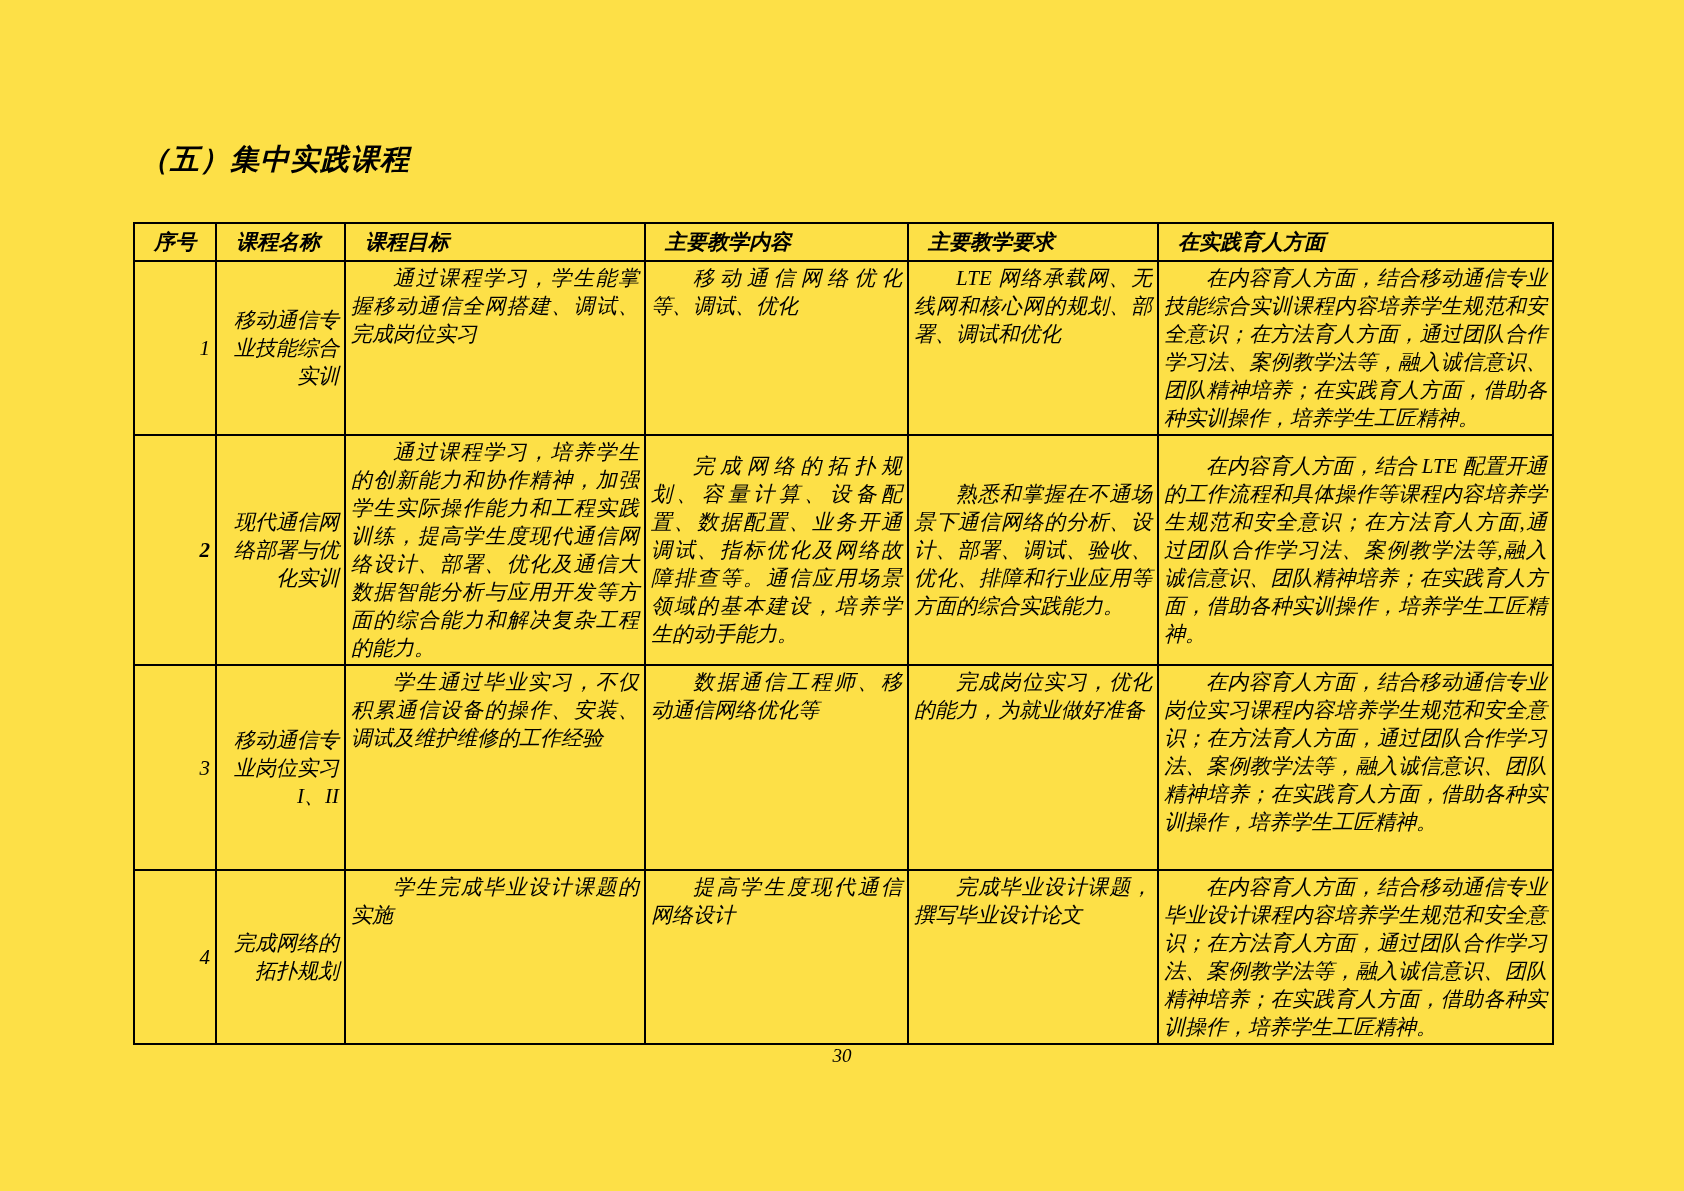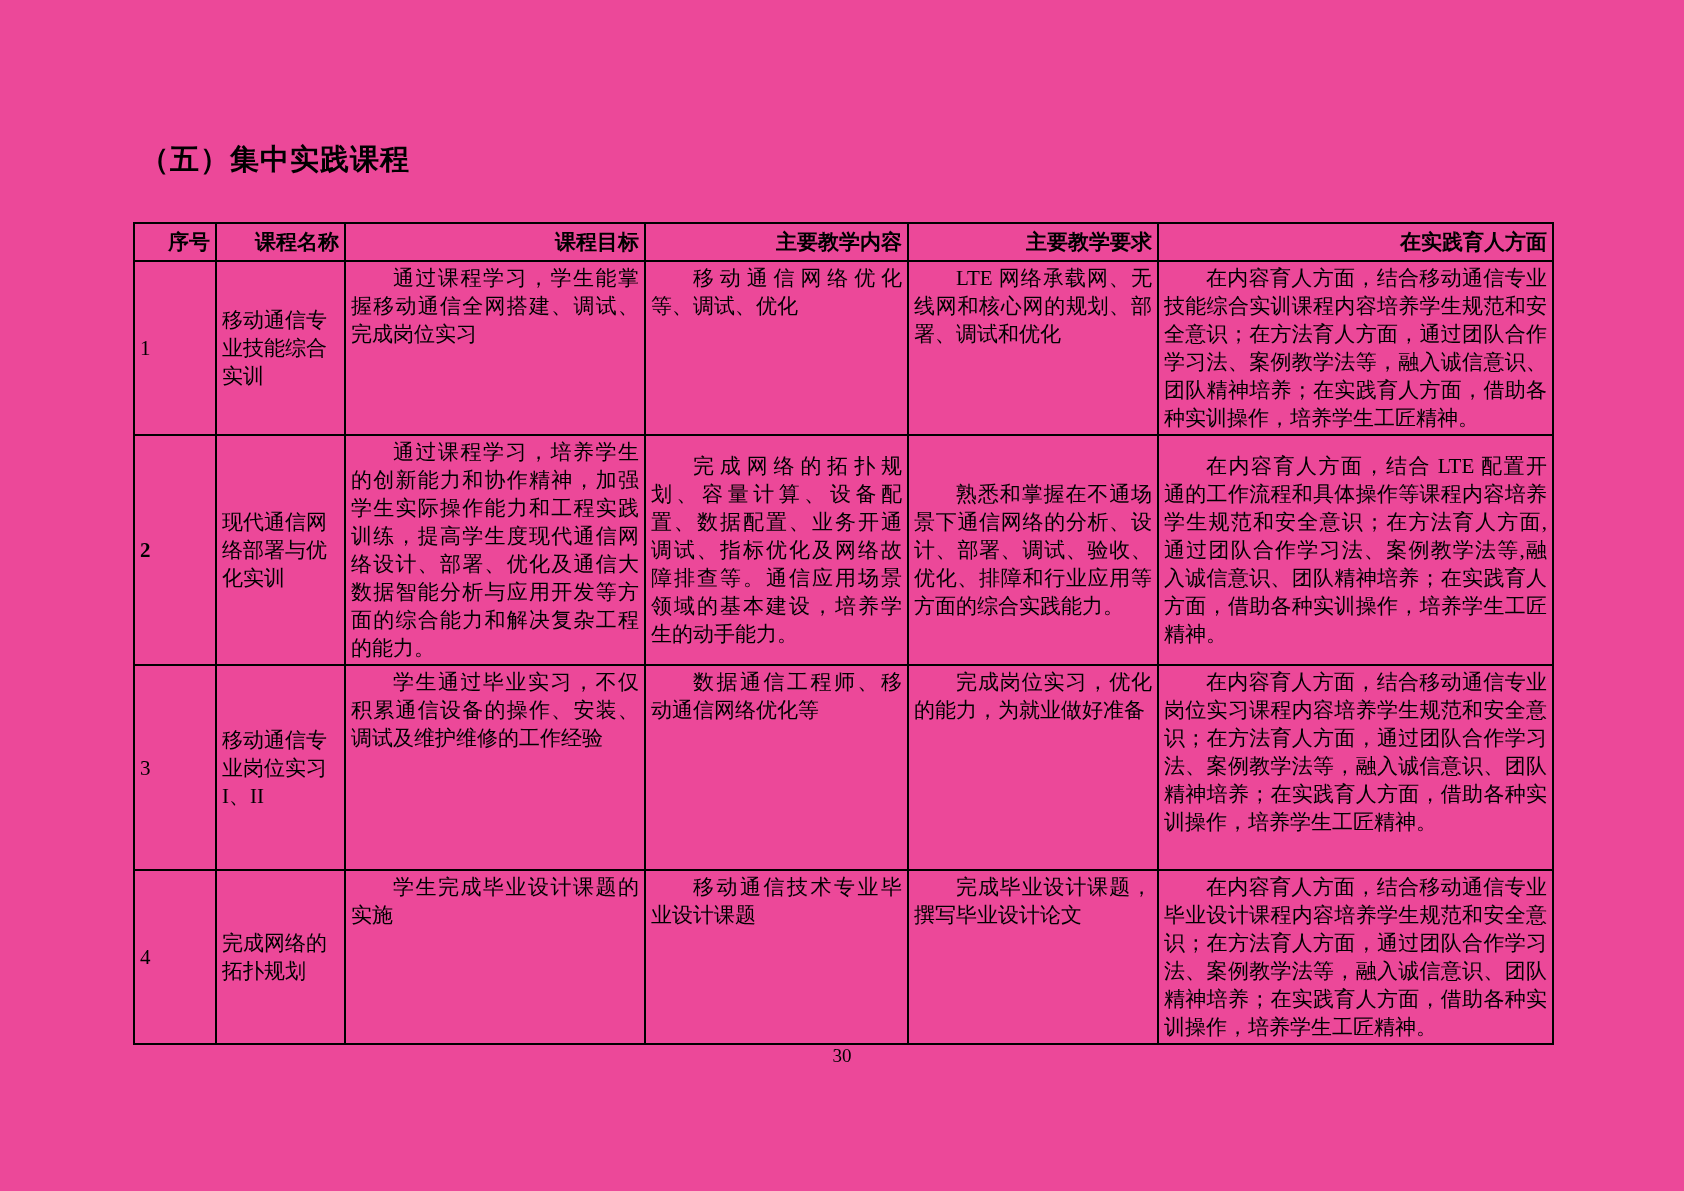--- a/index.html
+++ b/index.html
@@ -4,24 +4,25 @@
 <style>
   html, body {
     margin: 0;
     padding: 0;
     background: #ffffff;
   }
   .page {
     position: relative;
     width: 1684px;
     height: 1191px;
-    background: #ec4899;
+    background: #fde047;
     font-family: "Liberation Serif", "DejaVu Serif", serif;
     color: #000000;
     overflow: hidden;
+    font-style: italic;
   }
   .doc-title {
     position: absolute;
     left: 140px;
     top: 140px;
     font-size: 29px;
     font-weight: bold;
     letter-spacing: 1px;
     white-space: nowrap;
   }
@@ -43,26 +44,26 @@
   .course-table col.c6 { width: 395px; }
   .course-table th, .course-table td {
     border: 2px solid #000000;
     padding: 2px 5px;
     vertical-align: top;
     word-break: break-all;
   }
   .course-table th {
     height: 32px;
     font-weight: bold;
-    text-align: right;
+    text-align: left;
     vertical-align: middle;
-    padding: 2px 5px;
+    padding: 2px 19px;
   }
   td.cell-center {
-    text-align: left;
+    text-align: right;
     vertical-align: middle;
     border-radius: 12px;
   }
   td.cell-body {
     text-align: justify;
   }
   td.cell-body .para {
     text-indent: 2em;
     margin: 0;
   }
@@ -156,21 +157,21 @@
             <p class="para">在内容育人方面，结合移动通信专业岗位实习课程内容培养学生规范和安全意识；在方法育人方面，通过团队合作学习法、案例教学法等，融入诚信意识、团队精神培养；在实践育人方面，借助各种实训操作，培养学生工匠精神。</p>
           </td>
       </tr>
       <tr class="row-4">
         <td class="cell-center">4</td>
         <td class="cell-center">完成网络的拓扑规划</td>
         <td class="cell-body">
             <p class="para">学生完成毕业设计课题的实施</p>
           </td>
         <td class="cell-body">
-            <p class="para">移动通信技术专业毕业设计课题</p>
+            <p class="para">提高学生度现代通信网络设计</p>
           </td>
         <td class="cell-body">
             <p class="para">完成毕业设计课题，撰写毕业设计论文</p>
           </td>
         <td class="cell-body">
             <p class="para">在内容育人方面，结合移动通信专业毕业设计课程内容培养学生规范和安全意识；在方法育人方面，通过团队合作学习法、案例教学法等，融入诚信意识、团队精神培养；在实践育人方面，借助各种实训操作，培养学生工匠精神。</p>
           </td>
       </tr>
     </tbody>
   </table>

